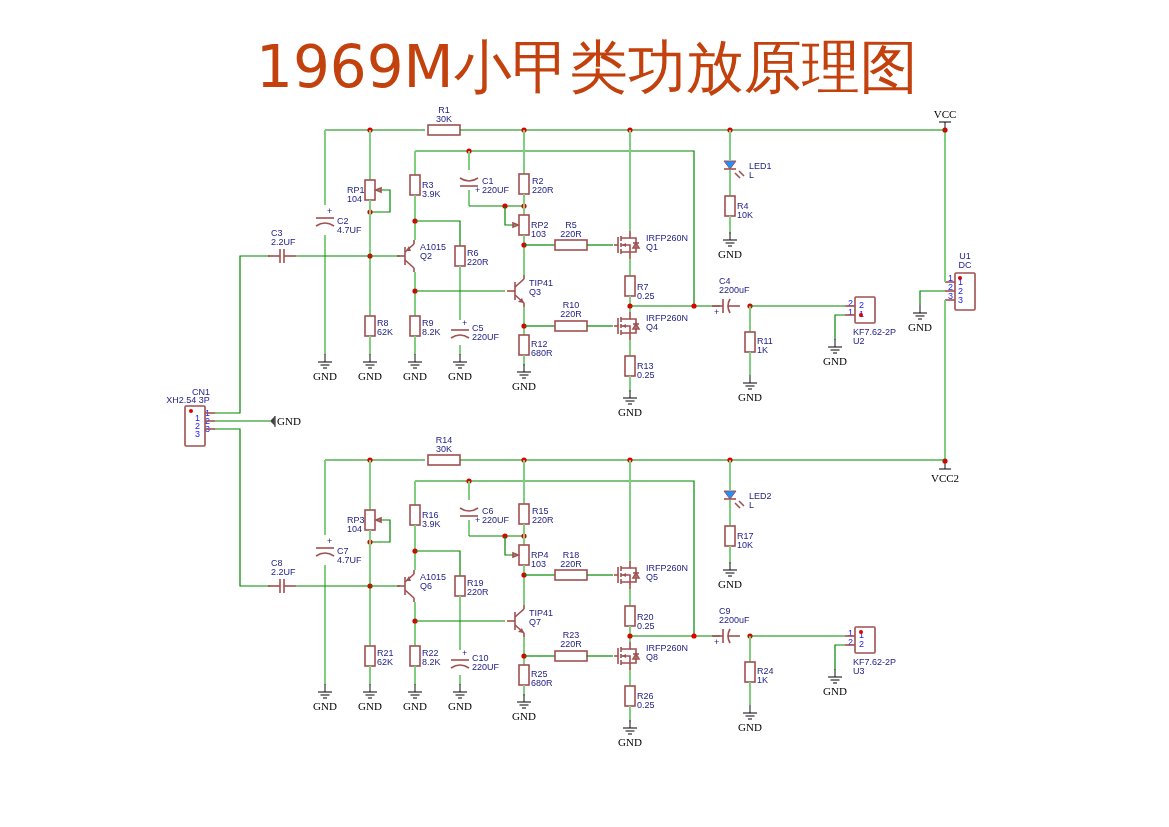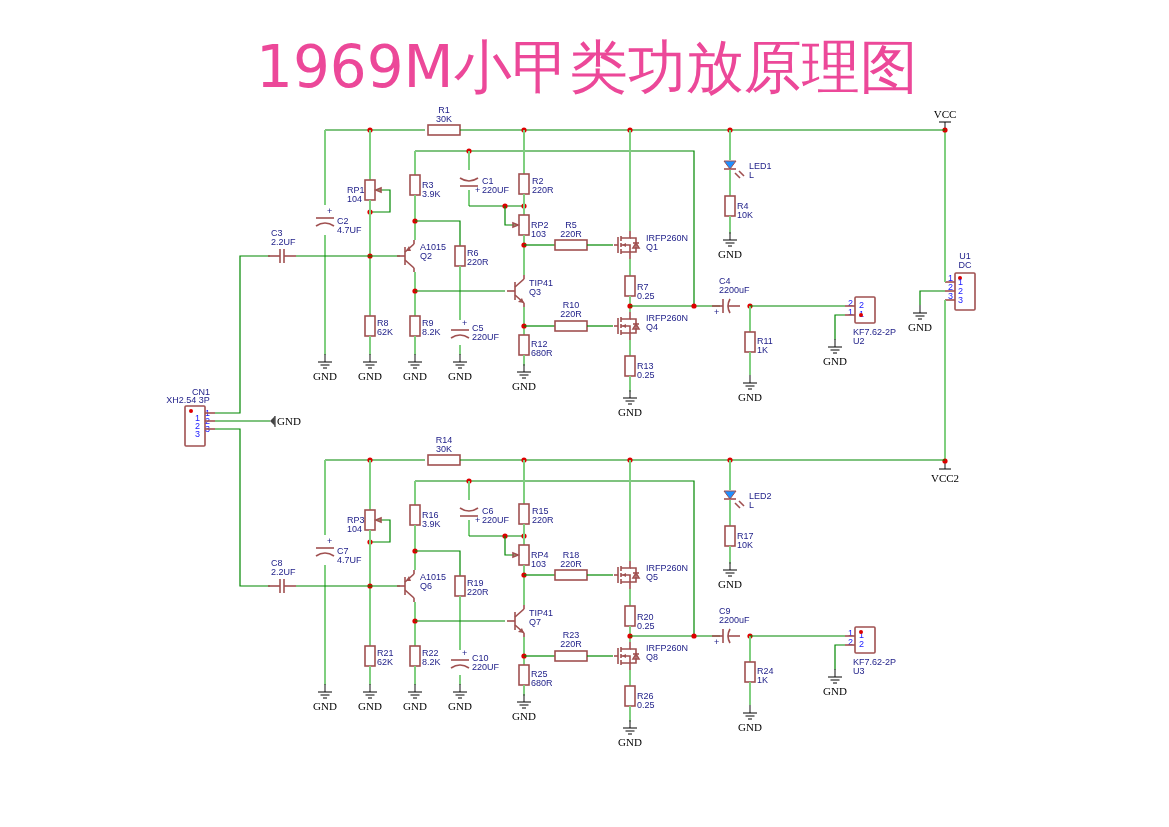--- a/index.html
+++ b/index.html
@@ -1,17 +1,17 @@
 <!DOCTYPE html>
 <html><head>
 <meta charset="utf-8">
 <style>
   html, body { margin:0; padding:0; background:#ffffff; }
   body { width:1169px; height:827px; position:relative; overflow:hidden; font-family:"DejaVu Sans", sans-serif; }
-  #title { position:absolute; left:256px; top:38px; font-family:"DejaVu Sans", sans-serif; font-size:58px; color:#ec4899; letter-spacing:0px; white-space:nowrap; line-height:1; }
+  #title { position:absolute; left:256px; top:38px; font-family:"DejaVu Sans", sans-serif; font-size:58px; color:#c2410c; letter-spacing:0px; white-space:nowrap; line-height:1; }
   svg { position:absolute; left:0; top:0; }
   .w { stroke:#008800; stroke-width:1.2; fill:none; }
   .p { stroke:#7fcf7f; stroke-width:2; fill:none; }
   .c { stroke:#a05050; stroke-width:1.6; fill:none; }
   .cf { fill:#a05050; stroke:none; }
   .dot { fill:#dd0000; }
   .lbl { font-family:"Liberation Sans", sans-serif; font-size:9px; fill:#22228a; }
   .gnd { font-family:"Liberation Serif", serif; font-size:11px; fill:#000; }
   .pin { font-family:"Liberation Sans", sans-serif; font-size:9px; fill:#2020ff; }
   .gline { stroke:#555; stroke-width:1.4; }

